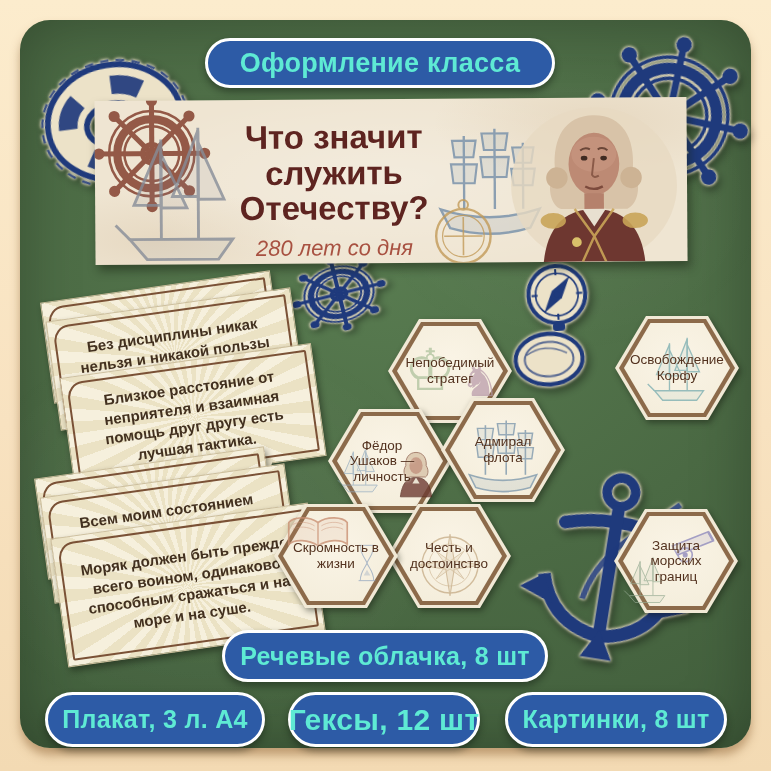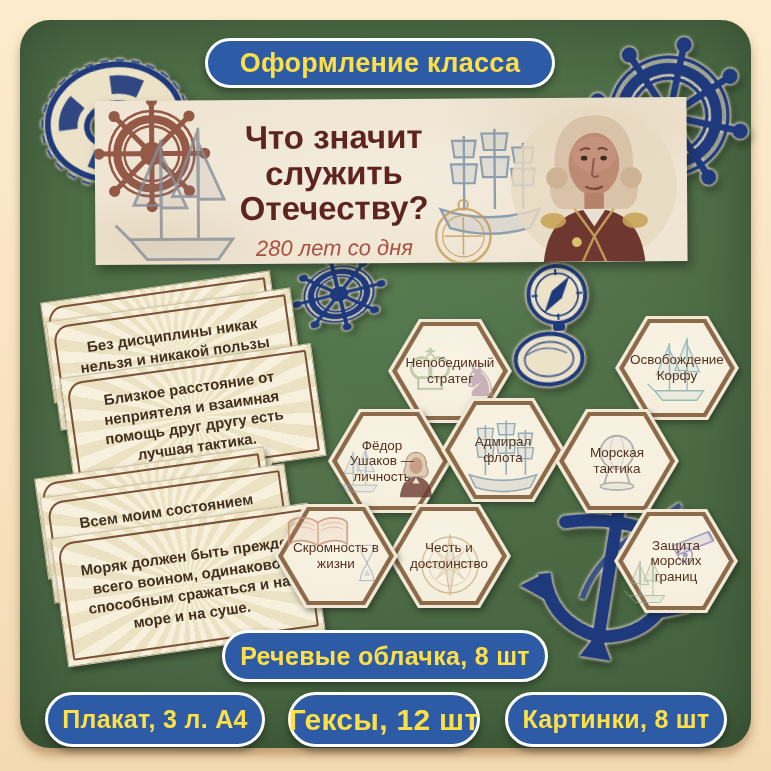--- a/index.html
+++ b/index.html
@@ -7,21 +7,21 @@
          font-family:"Liberation Sans",sans-serif;
          background:linear-gradient(180deg,#fceccd 0%,#f8e2c0 55%,#f3dab3 100%);}
   .board{position:absolute;left:20px;top:20px;width:731px;height:728px;border-radius:30px;
          background:radial-gradient(120% 90% at 50% 35%, #587b50 0%, #4b6a44 45%, #3d5938 100%);
          box-shadow:0 7px 10px rgba(140,95,50,.5), inset 0 0 60px rgba(0,0,0,.25);}
   .board::after{content:'';position:absolute;inset:0;border-radius:30px;
          background:radial-gradient(50% 40% at 25% 70%, rgba(255,255,255,.05), transparent 70%),
                     radial-gradient(40% 30% at 75% 25%, rgba(255,255,255,.04), transparent 70%);}
   
   .pill{position:absolute;display:flex;align-items:center;justify-content:center;
-        background:#2d5ba6;border:3px solid #fff;border-radius:60px;color:#fde047;
+        background:#2d5ba6;border:3px solid #fff;border-radius:60px;color:#5eead4;
         font-weight:bold;z-index:6;box-shadow:0 4px 7px rgba(15,25,15,.45);
         letter-spacing:.3px;white-space:nowrap;}
   .pill-top{left:205px;top:38px;width:344px;height:44px;font-size:27px;}
   .pill-speech{left:222px;top:630px;width:320px;height:46px;font-size:25px;}
   .pill-poster{left:45px;top:692px;width:214px;height:49px;font-size:25px;}
   .pill-hex{left:288px;top:692px;width:186px;height:49px;font-size:30px;}
   .pill-pics{left:505px;top:692px;width:216px;height:49px;font-size:25px;text-align:center;}
   
   .sticker{position:absolute;z-index:2;color:#1f3a7c;
         filter:drop-shadow(0 0 1.4px #ece2c8) drop-shadow(0 0 1.4px #ece2c8) drop-shadow(3px 4px 4px rgba(0,0,0,.42));}
@@ -313,29 +313,20 @@
   </div>
   <div class="hex" style="left:441px;top:398px">
     <div class="h-a"></div>
       <div class="h-b"></div>
       <div class="h-c"></div>
     <svg class="hex-art" style="left:22px;top:16px;width:80px;height:80px;color:#7f99ad" viewBox="0 0 100 100">
         <use href="#sym-ship2"></use>
       </svg>
     <div class="hex-label">Адмирал флота</div>
   </div>
-  <div class="hex" style="left:555px;top:409px">
-    <div class="h-a"></div>
-      <div class="h-b"></div>
-      <div class="h-c"></div>
-    <svg class="hex-art" style="left:30px;top:6px;width:64px;height:92px;color:#9a9a9a;opacity:.75" viewBox="0 0 100 95">
-        <use href="#sym-glass"></use>
-      </svg>
-    <div class="hex-label">Морская тактика</div>
-  </div>
   <div class="hex" style="left:387px;top:504px">
     <div class="h-a"></div>
       <div class="h-b"></div>
       <div class="h-c"></div>
     <svg class="hex-art" style="left:28px;top:26px;width:70px;height:70px;color:#b99a6f;opacity:.6" viewBox="0 0 100 100">
         <use href="#sym-rose"></use>
       </svg>
     <div class="hex-label">Честь и достоинство</div>
   </div>
   <div class="hex" style="left:274px;top:504px">

